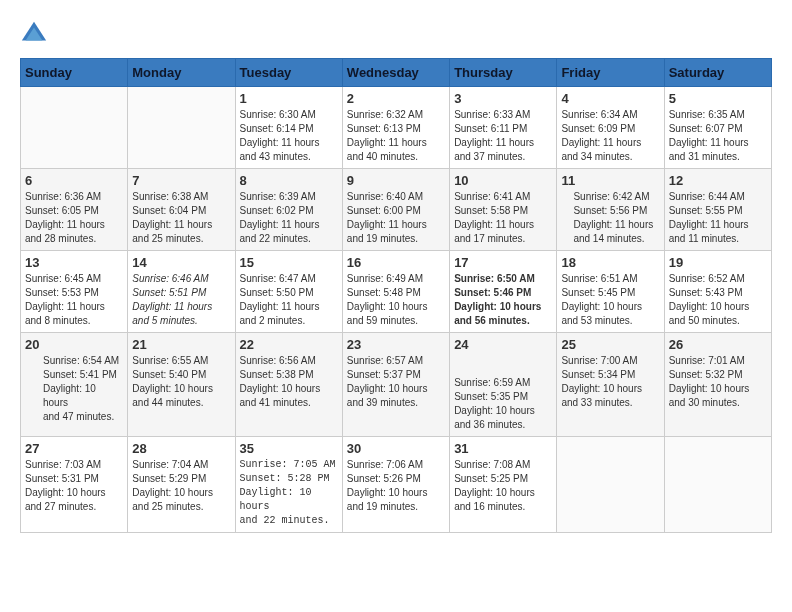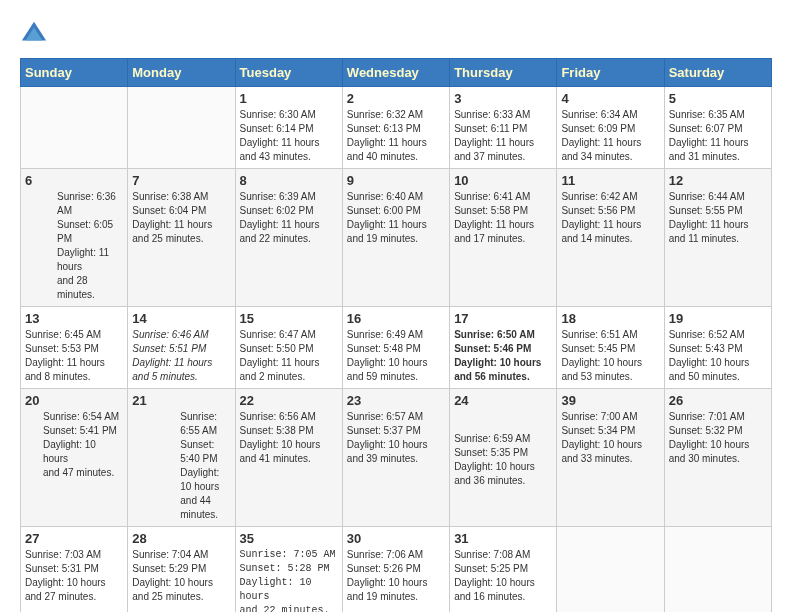--- a/index.html
+++ b/index.html
@@ -37,21 +37,21 @@
       font-size: 16px;
       color: #555;
     }
     table {
       width: 100%;
       border-collapse: collapse;
       table-layout: fixed;
     }
     thead tr th {
       background-color: #3a7bbf;
-      color: #fef9c3;
+      color: #0f172a;
       font-size: 13px;
       font-weight: bold;
       padding: 6px 4px;
       text-align: left;
       border: 1px solid #2a6aae;
     }
     tbody tr td {
       border: 1px solid #ccc;
       vertical-align: top;
       padding: 4px 4px;
@@ -147,21 +147,21 @@
           <span class="day-number">5</span>
           <div class="day-info" style="white-space: pre-line;">Sunrise: 6:35 AM
 Sunset: 6:07 PM
 Daylight: 11 hours
 and 31 minutes.</div>
         </td>
       </tr>
       <tr>
         <td>
           <span class="day-number">6</span>
-          <div class="day-info" style="white-space: pre-line; margin-left: 32px;">Sunrise: 6:36 AM
+          <div class="day-info" style="white-space: pre-line;">Sunrise: 6:36 AM
 Sunset: 6:05 PM
 Daylight: 11 hours
 and 28 minutes.</div>
         </td>
         <td>
           <span class="day-number">7</span>
           <div class="day-info" style="white-space: pre-line;">Sunrise: 6:38 AM
 Sunset: 6:04 PM
 Daylight: 11 hours
 and 25 minutes.</div>
@@ -182,21 +182,21 @@
         </td>
         <td>
           <span class="day-number">10</span>
           <div class="day-info" style="white-space: pre-line;">Sunrise: 6:41 AM
 Sunset: 5:58 PM
 Daylight: 11 hours
 and 17 minutes.</div>
         </td>
         <td>
           <span class="day-number">11</span>
-          <div class="day-info" style="white-space: pre-line;">Sunrise: 6:42 AM
+          <div class="day-info" style="white-space: pre-line; margin-left: 12px;">Sunrise: 6:42 AM
 Sunset: 5:56 PM
 Daylight: 11 hours
 and 14 minutes.</div>
         </td>
         <td>
           <span class="day-number">12</span>
           <div class="day-info" style="white-space: pre-line;">Sunrise: 6:44 AM
 Sunset: 5:55 PM
 Daylight: 11 hours
 and 11 minutes.</div>
@@ -256,21 +256,21 @@
       <tr>
         <td>
           <span class="day-number">20</span>
           <div class="day-info" style="white-space: pre-line; margin-left: 18px;">Sunrise: 6:54 AM
 Sunset: 5:41 PM
 Daylight: 10 hours
 and 47 minutes.</div>
         </td>
         <td>
           <span class="day-number">21</span>
-          <div class="day-info" style="white-space: pre-line; margin-left: 48px;">Sunrise: 6:55 AM
+          <div class="day-info" style="white-space: pre-line;">Sunrise: 6:55 AM
 Sunset: 5:40 PM
 Daylight: 10 hours
 and 44 minutes.</div>
         </td>
         <td>
           <span class="day-number">22</span>
           <div class="day-info" style="white-space: pre-line;">Sunrise: 6:56 AM
 Sunset: 5:38 PM
 Daylight: 10 hours
 and 41 minutes.</div>
@@ -283,21 +283,21 @@
 and 39 minutes.</div>
         </td>
         <td>
           <span class="day-number">24</span>
           <div class="day-info" style="white-space: pre-line; margin-top: 24px;">Sunrise: 6:59 AM
 Sunset: 5:35 PM
 Daylight: 10 hours
 and 36 minutes.</div>
         </td>
         <td>
-          <span class="day-number">39</span>
+          <span class="day-number">25</span>
           <div class="day-info" style="white-space: pre-line;">Sunrise: 7:00 AM
 Sunset: 5:34 PM
 Daylight: 10 hours
 and 33 minutes.</div>
         </td>
         <td>
           <span class="day-number">26</span>
           <div class="day-info" style="white-space: pre-line;">Sunrise: 7:01 AM
 Sunset: 5:32 PM
 Daylight: 10 hours

